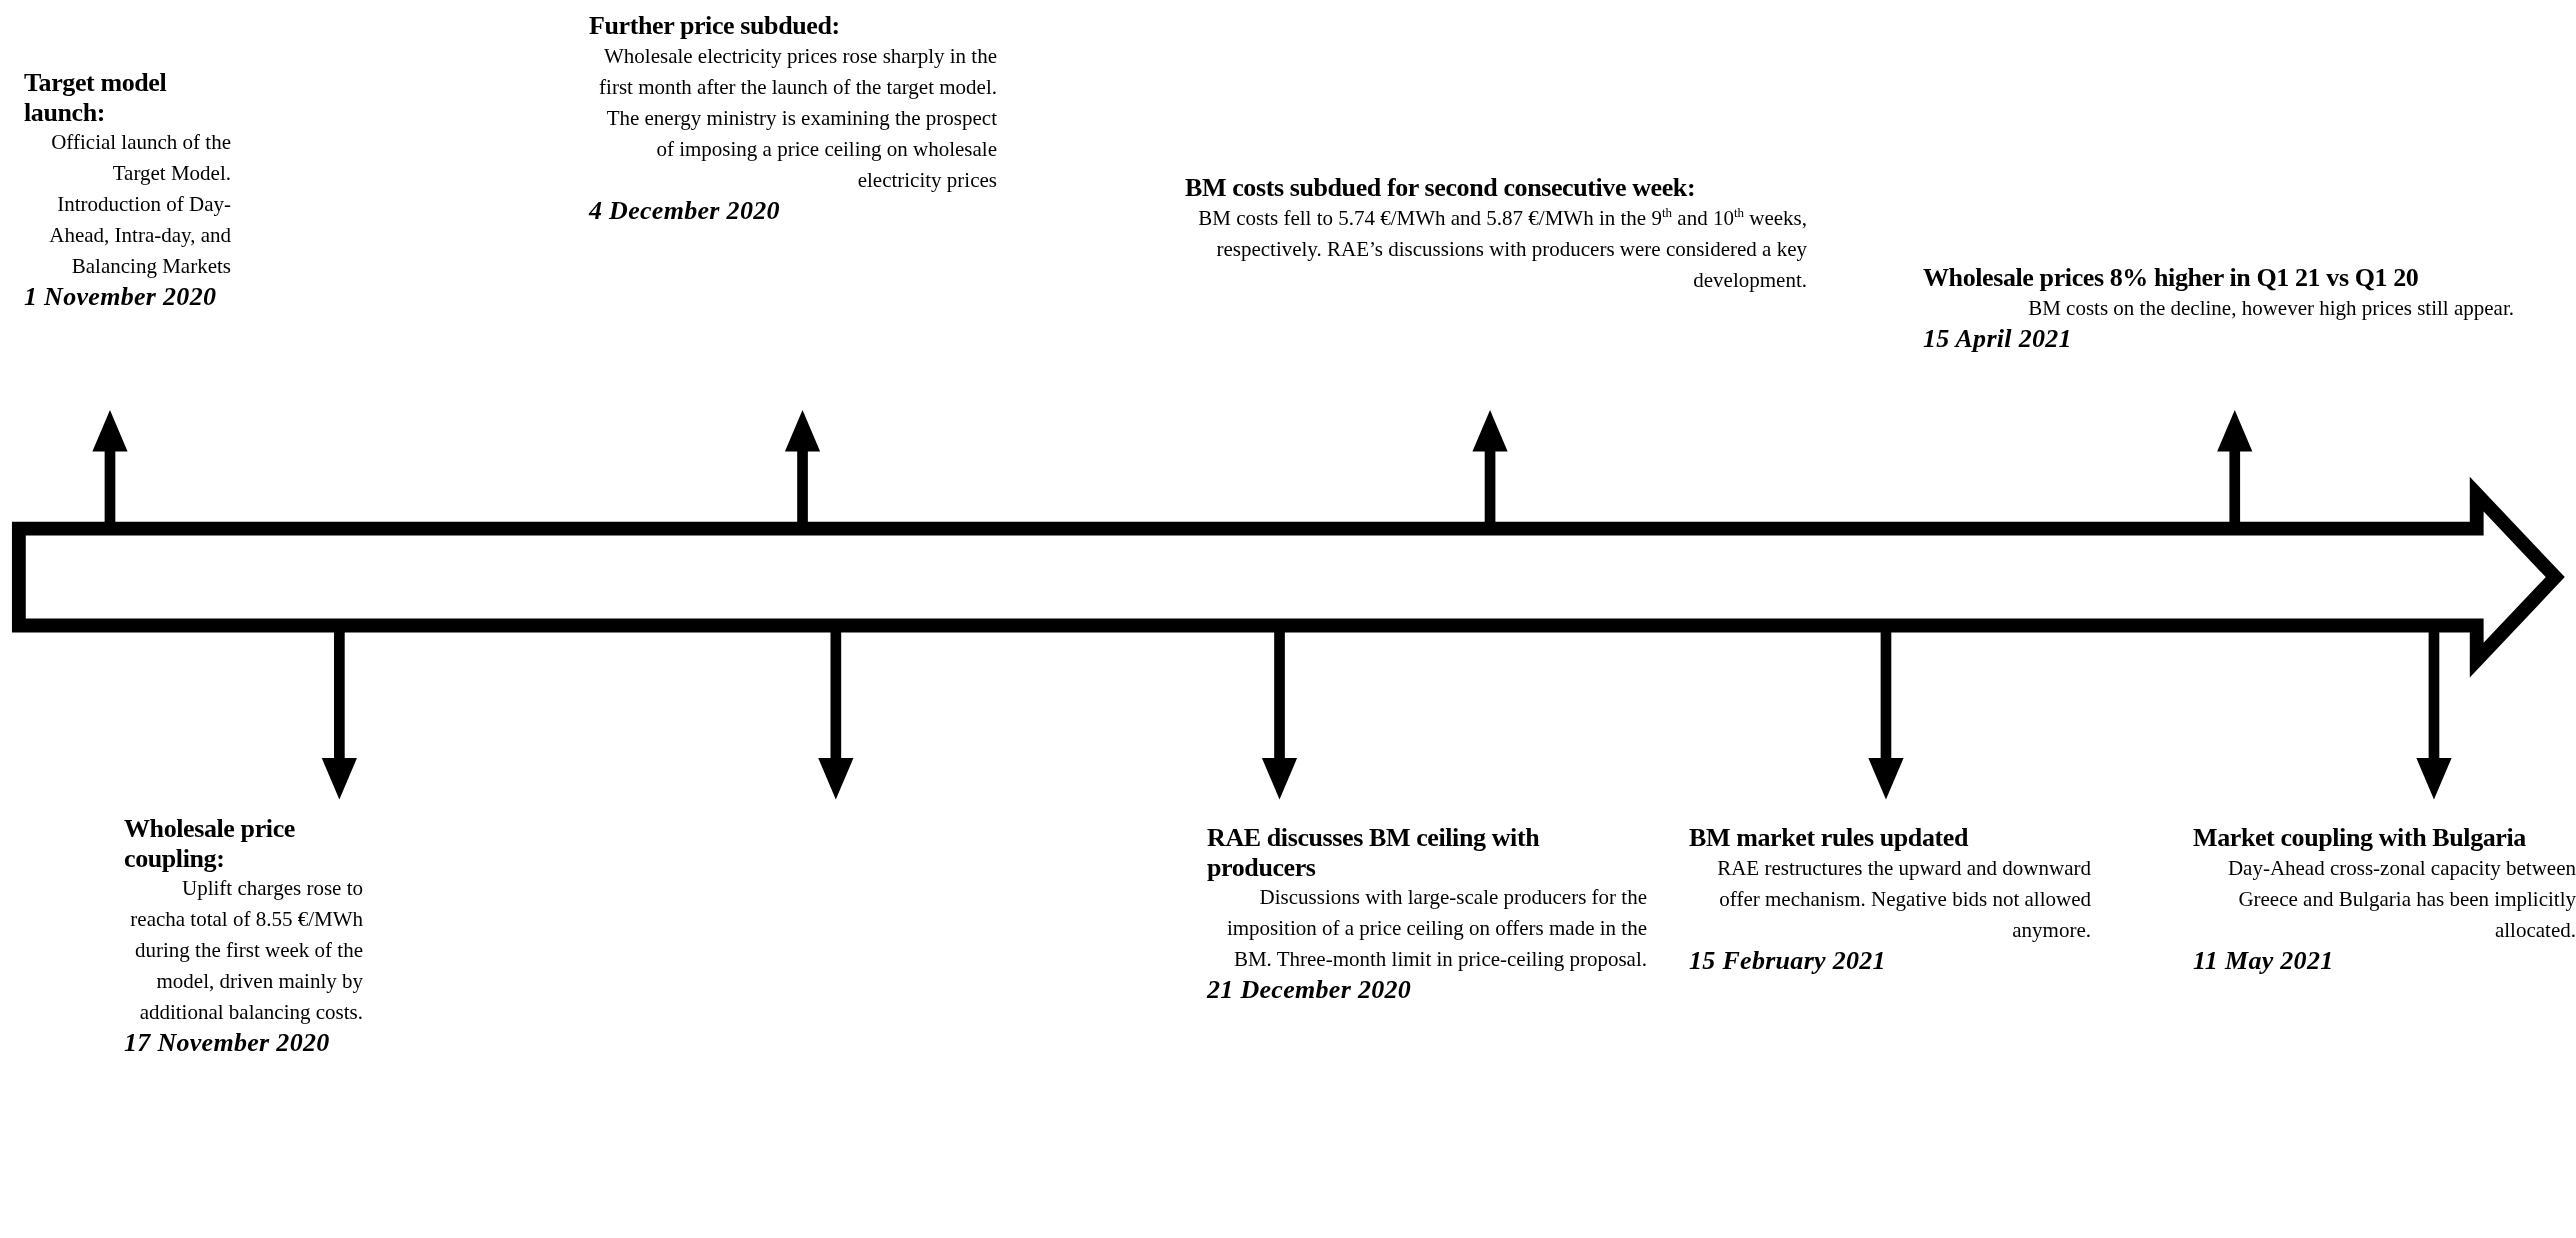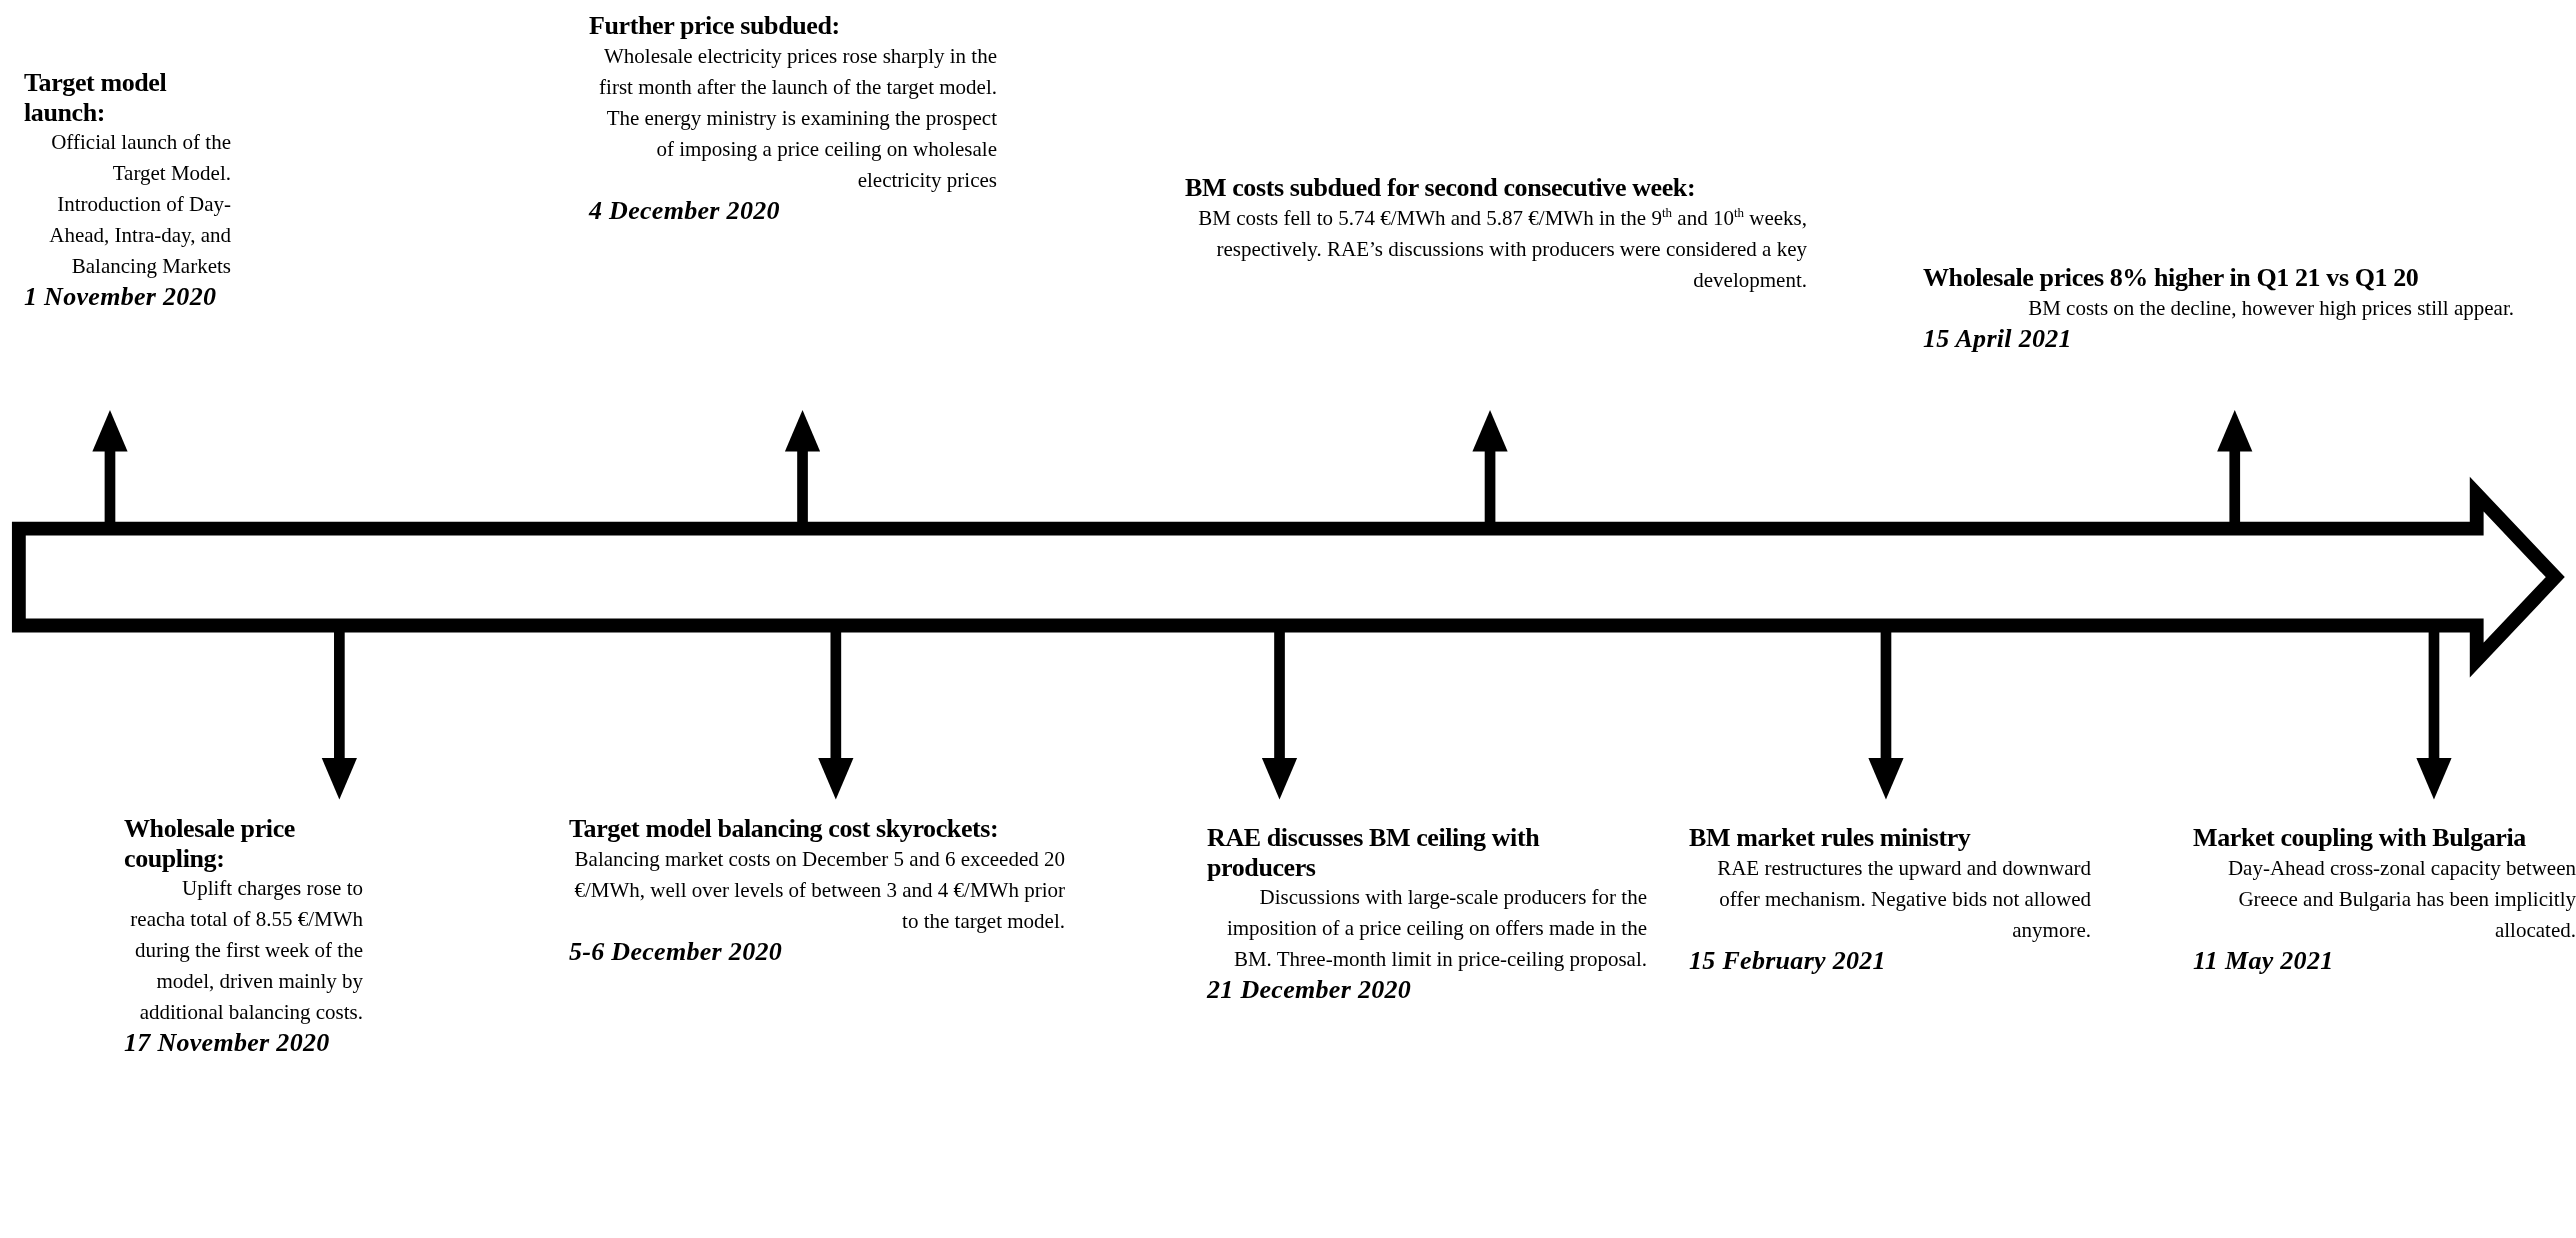--- a/index.html
+++ b/index.html
@@ -94,34 +94,29 @@
       <polygon points="3873,1272 3901,1206 3845,1206" fill="#000"></polygon>
     </g>
   </svg>
 
   <div class="ann" style="left:124px; top:814px; width:239px;">
     <div class="hd">Wholesale price coupling:</div>
     <div class="bd">Uplift charges rose to reacha total of 8.55 €/MWh during the first week of the model, driven mainly by additional balancing costs.</div>
     <div class="dt">17 November 2020</div>
   </div>
 
-  <div class="ann" style="left:569px; top:814px; width:496px;">
-    <div class="hd">Target model balancing cost skyrockets:</div>
-    <div class="bd">Balancing market costs on December 5 and 6 exceeded 20 €/MWh, well over levels of between 3 and 4 €/MWh prior to the target model.</div>
-    <div class="dt">5-6 December 2020</div>
-  </div>
 
   <div class="ann" style="left:1163px; top:823px; width:440px;margin-left:44px;">
     <div class="hd">RAE discusses BM ceiling with producers</div>
     <div class="bd">Discussions with large-scale producers for the imposition of a price ceiling on offers made in the BM. Three-month limit in price-ceiling proposal.</div>
     <div class="dt">21 December 2020</div>
   </div>
 
   <div class="ann" style="left:1689px; top:823px; width:402px;">
-    <div class="hd">BM market rules ministry</div>
+    <div class="hd">BM market rules updated</div>
     <div class="bd">RAE restructures the upward and downward offer mechanism. Negative bids not allowed anymore.</div>
     <div class="dt">15 February 2021</div>
   </div>
 
   <div class="ann" style="left:2193px; top:823px; width:383px;">
     <div class="hd">Market coupling with Bulgaria</div>
     <div class="bd">Day-Ahead cross-zonal capacity between Greece and Bulgaria has been implicitly allocated.</div>
     <div class="dt">11 May 2021</div>
   </div>
 

